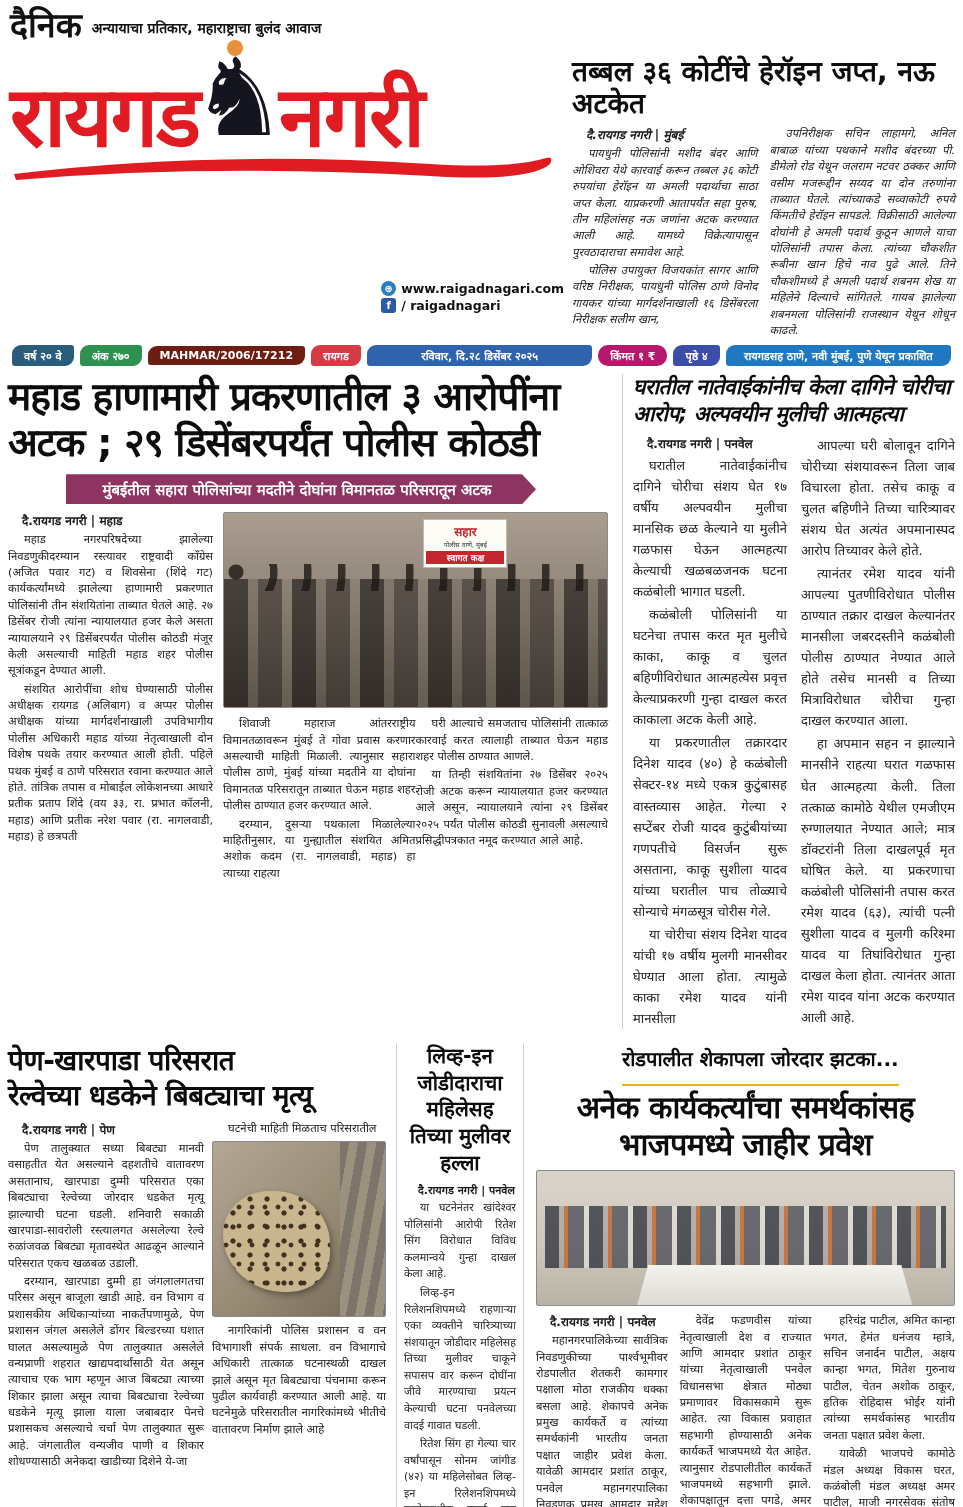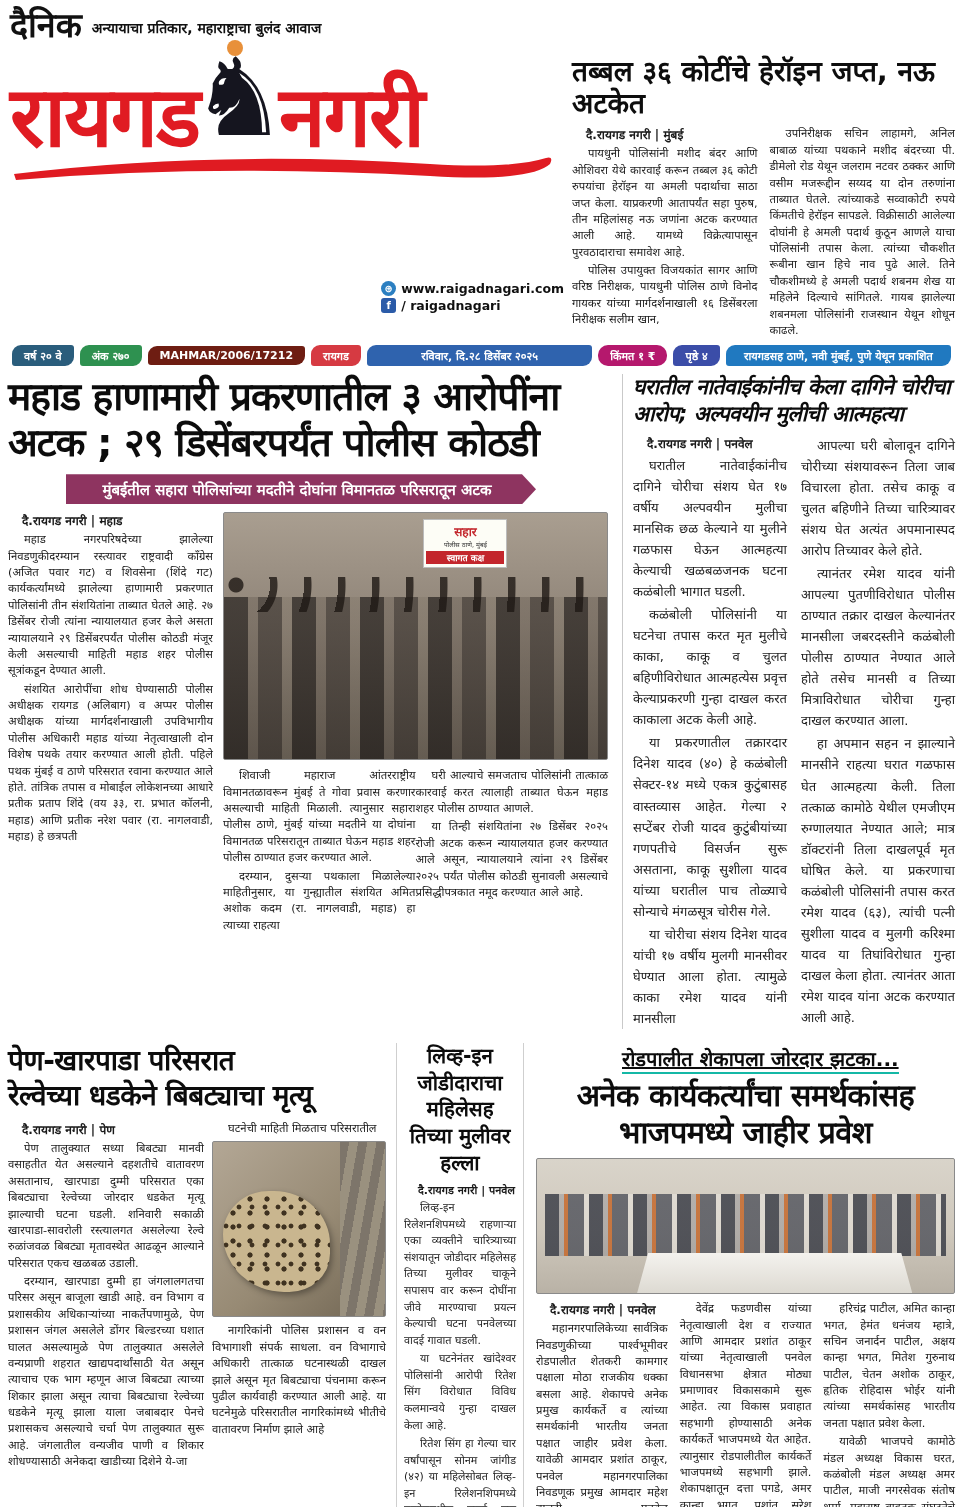--- a/index.html
+++ b/index.html
@@ -38,30 +38,30 @@
   .badge { color:#fff; font-size:11px; font-weight:700; padding:3px 12px; border-radius:9px 3px 9px 3px;
            white-space:nowrap; text-align:center; }
   .badge.grow { flex:1; }
 
   
   .byline { font-weight:700; font-size:12px; text-indent:14px; margin-bottom:3px; }
   .cols p { font-size:11.3px; line-height:1.45; text-align:justify; text-indent:16px; color:#1c1c1c; }
   .cols p + p { margin-top:2px; }
   .hl { font-weight:700; color:#0c0c0c; }
   .kicker { font-size:20px; font-weight:700; color:#0c0c0c; }
-  .kicker-underline { border-bottom:2px solid #14b8a6; padding-bottom:0; display:inline-block;text-decoration:underline; }
+  .kicker-underline { border-bottom:2px solid #eab308; padding-bottom:12px; display:inline-block; }
 
   
   .row1 { display:grid; grid-template-columns:600px 1fr; column-gap:14px; }
   .mahad-headline { font-size:39px; line-height:1.18; text-align:left; letter-spacing:-1px; }
   .mahad-sub { margin:8px 0 8px 58px; width:470px; background:#8e3460; color:#fff;
                font-size:15px; font-weight:700; text-align:center; padding:5px 18px 5px 10px;
                clip-path:polygon(0 0, calc(100% - 14px) 0, 100% 50%, calc(100% - 14px) 100%, 0 100%); }
   .mahad-body { display:grid; grid-template-columns:205px 1fr; column-gap:10px; }
-  .mahad-right .photo-sahar { height:248px; margin-bottom:8px; }
+  .mahad-right .photo-sahar { height:196px; margin-bottom:8px; }
   .mahad-right .two { display:grid; grid-template-columns:1fr 1fr; }
 
   .theft-block { border-left:1px solid #c9c9c9; padding-left:10px; }
   .theft-headline { font-size:21px; line-height:1.25; letter-spacing:-.5px;font-style:italic; }
   .theft-body { display:grid; grid-template-columns:1fr 1fr; column-gap:14px; margin-top:8px; }
   .theft-body p { line-height:1.62; font-size:13px; }
 
   
   .row2 { display:grid; grid-template-columns:378px 128px 1fr; column-gap:10px; margin-top:14px; }
   .leopard-headline { font-size:28px; line-height:1.25; letter-spacing:-.5px; }
@@ -137,21 +137,21 @@
           </div>
         <div class="row">
             <span class="ic fb">f</span>
             <span>/ raigadnagari</span>
           </div>
       </div>
     </div>
 
     <article class="mast-right">
       <h1 class="heroin-headline">तब्बल ३६ कोटींचे हेरॉइन जप्त, नऊ अटकेत</h1>
-      <div style="display:flex; justify-content:space-between; align-items:flex-start; gap:12px;">
+      <div style="display:flex; justify-content:space-between; align-items:flex-start; gap:12px;font-style:italic;">
         <div class="cols" style="flex:1">
           <div class="byline">दै.रायगड नगरी | मुंबई</div>
           <p>पायधुनी पोलिसांनी मशीद बंदर आणि ओशिवरा येथे कारवाई करून तब्बल ३६ कोटी रुपयांचा हेरॉइन या अमली पदार्थाचा साठा जप्त केला. याप्रकरणी आतापर्यंत सहा पुरुष, तीन महिलांसह नऊ जणांना अटक करण्यात आली आहे. यामध्ये विक्रेत्यापासून पुरवठादाराचा समावेश आहे.</p>
           <p>पोलिस उपायुक्त विजयकांत सागर आणि वरिष्ठ निरीक्षक, पायधुनी पोलिस ठाणे विनोद गायकर यांच्या मार्गदर्शनाखाली १६ डिसेंबरला निरीक्षक सलीम खान,</p>
         </div>
         <div class="cols" style="flex:1">
           <p>उपनिरीक्षक सचिन लाहामगे, अनिल बाबाळ यांच्या पथकाने मशीद बंदरच्या पी. डीमेलो रोड येथून जलराम नटवर ठक्कर आणि वसीम मजरूद्दीन सय्यद या दोन तरुणांना ताब्यात घेतले. त्यांच्याकडे सव्वाकोटी रुपये किंमतीचे हेरॉइन सापडले. विक्रीसाठी आलेल्या दोघांनी हे अमली पदार्थ कुठून आणले याचा पोलिसांनी तपास केला. त्यांच्या चौकशीत रूबीना खान हिचे नाव पुढे आले. तिने चौकशीमध्ये हे अमली पदार्थ शबनम शेख या महिलेने दिल्याचे सांगितले. गायब झालेल्या शबनमला पोलिसांनी राजस्थान येथून शोधून काढले.</p>
         </div>
       </div>
     </article>
@@ -248,22 +248,22 @@
     </article>
 
     <article class="livein-block">
       <h1 class="hl livein-headline">
         <span>लिव्ह-इन</span><br>
         <span>जोडीदाराचा महिलेसह</span><br>
         <span>तिच्या मुलीवर हल्ला</span>
       </h1>
       <div class="cols" style="margin-top:6px">
         <div class="byline" style="font-size:11px">दै.रायगड नगरी | पनवेल</div>
+        <p>या घटनेनंतर खांदेश्वर पोलिसांनी आरोपी रितेश सिंग विरोधात विविध कलमान्वये गुन्हा दाखल केला आहे.</p>
         <p>लिव्ह-इन रिलेशनशिपमध्ये राहणाऱ्या एका व्यक्तीने चारित्र्याच्या संशयातून जोडीदार महिलेसह तिच्या मुलीवर चाकूने सपासप वार करून दोघींना जीवे मारण्याचा प्रयत्न केल्याची घटना पनवेलच्या वादई गावात घडली.</p>
-        <p>या घटनेनंतर खांदेश्वर पोलिसांनी आरोपी रितेश सिंग विरोधात विविध कलमान्वये गुन्हा दाखल केला आहे.</p>
         <p>रितेश सिंग हा गेल्या चार वर्षांपासून सोनम जांगीड (४२) या महिलेसोबत लिव्ह-इन रिलेशनशिपमध्ये पनवेलमधील वादई गाव येथील गायत्री इंद्रप्रस्थ इमारत राहत होता.</p>
         <p>रितेश सिंग याला सोनमच्या चारित्र्यावर संशय घेत होता. त्यातून त्याने दोघी झोपल्या असताना त्यांच्यावर चाकूने वार करुन त्यांना जखमी करुन स्वतःला जखमी केले.</p>
       </div>
     </article>
 
     <article class="bjp-block">
       <div class="bjp-kicker kicker"><span class="kicker-underline">रोडपालीत शेकापला जोरदार झटका...</span></div>
       <h1 class="hl bjp-headline">अनेक कार्यकर्त्यांचा समर्थकांसह भाजपमध्ये जाहीर प्रवेश</h1>
       <div class="photo photo-bjp"></div>
       <div class="bjp-body">

